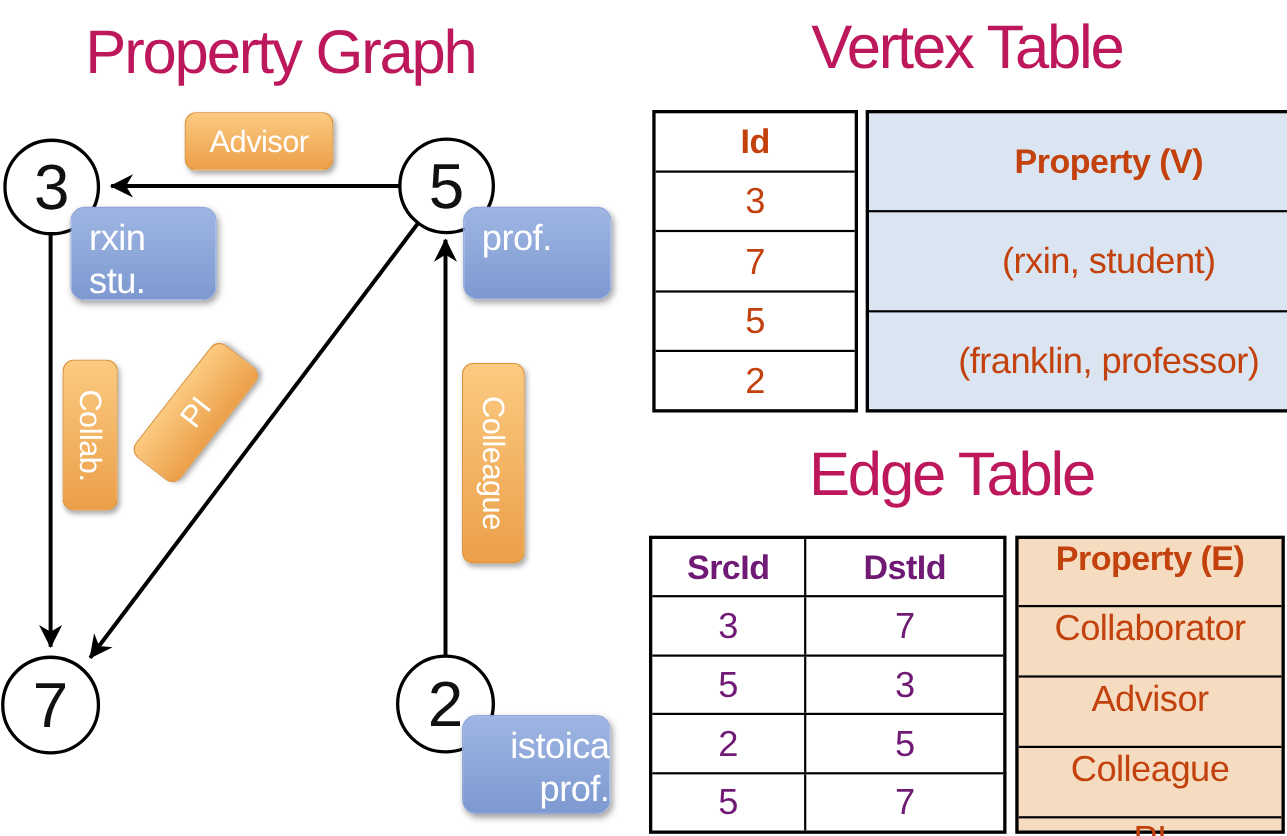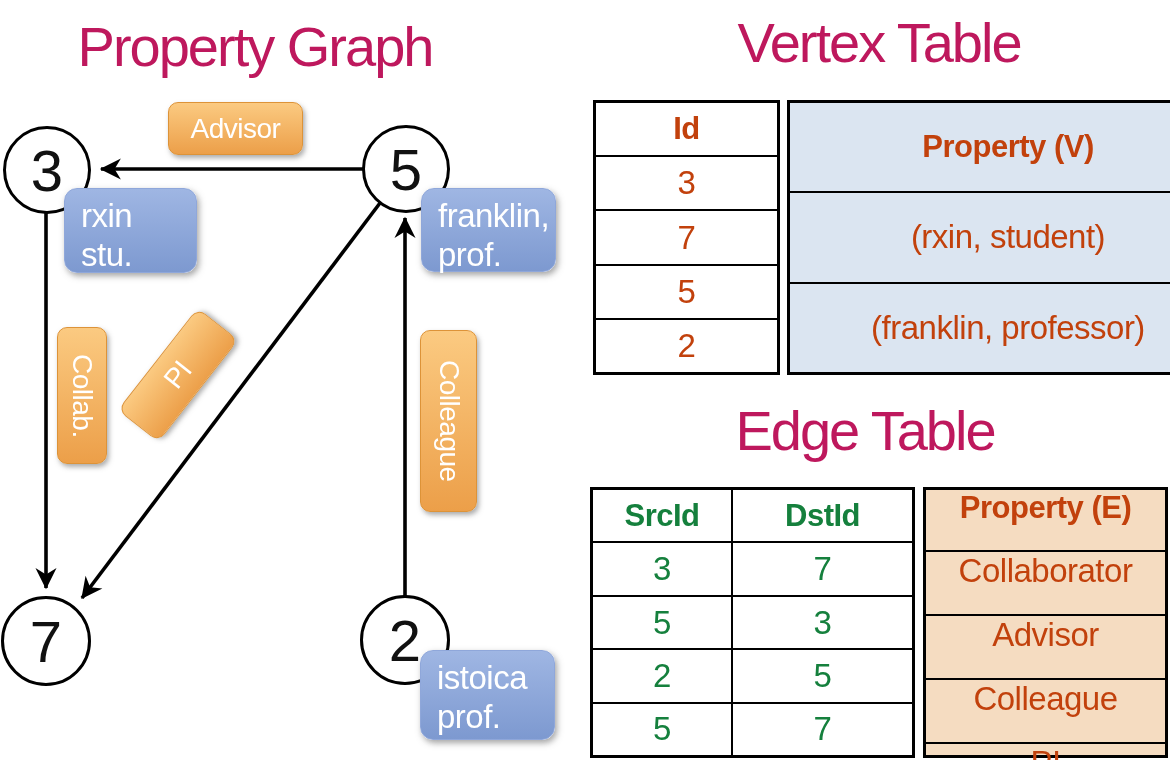--- a/index.html
+++ b/index.html
@@ -40,21 +40,21 @@
 
   
   .tbl{border:3px solid #000;display:flex;flex-direction:column;z-index:2;}
   .tbl .row{flex:1;display:flex;align-items:center;justify-content:center;
     border-top:2px solid #000;font-size:33px;letter-spacing:-0.5px;color:#c2410c;}
   .tbl .row:first-child{border-top:none;}
   .tbl .row.hdr{font-weight:bold;font-size:31px;}
   .tbl .duo{flex:1;display:flex;border-top:2px solid #000;}
   .tbl .duo:first-child{border-top:none;}
   .tbl .duo .c1,.tbl .duo .c2{display:flex;align-items:center;justify-content:center;
-    font-size:33px;letter-spacing:-0.5px;color:#15803d;}
+    font-size:33px;letter-spacing:-0.5px;color:#701a75;}
   .tbl .duo .c1{width:138px;border-right:2px solid #000;}
   .tbl .duo .c2{flex:1;border-radius:17px;}
   .tbl .duo.hdr .c1,.tbl .duo.hdr .c2{font-weight:bold;font-size:31px;}
   .fill-blue{background:#dbe5f1;}
   .fill-tan{background:#f5dcc1;}
 </style>
 </head>
 <body>
 
 <div id="canvas">
@@ -89,24 +89,23 @@
   <div class="abs elabel" style="left:168px;top:102px;width:135px;height:53px;">Advisor</div>
   <div class="abs elabel vertical" style="left:57px;top:327px;width:50px;height:137px;">Collab.</div>
   <div class="abs elabel" style="left:113px;top:349px;width:130px;height:52px;transform:rotate(-52deg);">PI</div>
   <div class="abs elabel vertical" style="left:420px;top:330px;width:57px;height:182px;">Colleague</div>
 
   <div class="abs vprop" style="left:64px;top:188px;width:133px;height:85px;">
     <div>rxin</div>
     <div>stu.</div>
   </div>
   <div class="abs vprop" style="left:421px;top:188px;width:135px;height:84px;">
-    <div>franklin,</div>
     <div>prof.</div>
   </div>
-  <div class="abs vprop" style="left:420px;top:650px;width:135px;height:90px;">
+  <div class="abs vprop" style="left:420px;top:650px;width:135px;height:90px;text-align:right;">
     <div>istoica</div>
     <div>prof.</div>
   </div>
 
   <div class="abs big-title" style="left:593px;top:10px;width:572px;">Vertex Table</div>
 
   <div class="abs tbl" style="left:593px;top:100px;width:187px;height:275px;">
     <div class="row hdr">Id</div>
     <div class="row">3</div>
     <div class="row">7</div>

